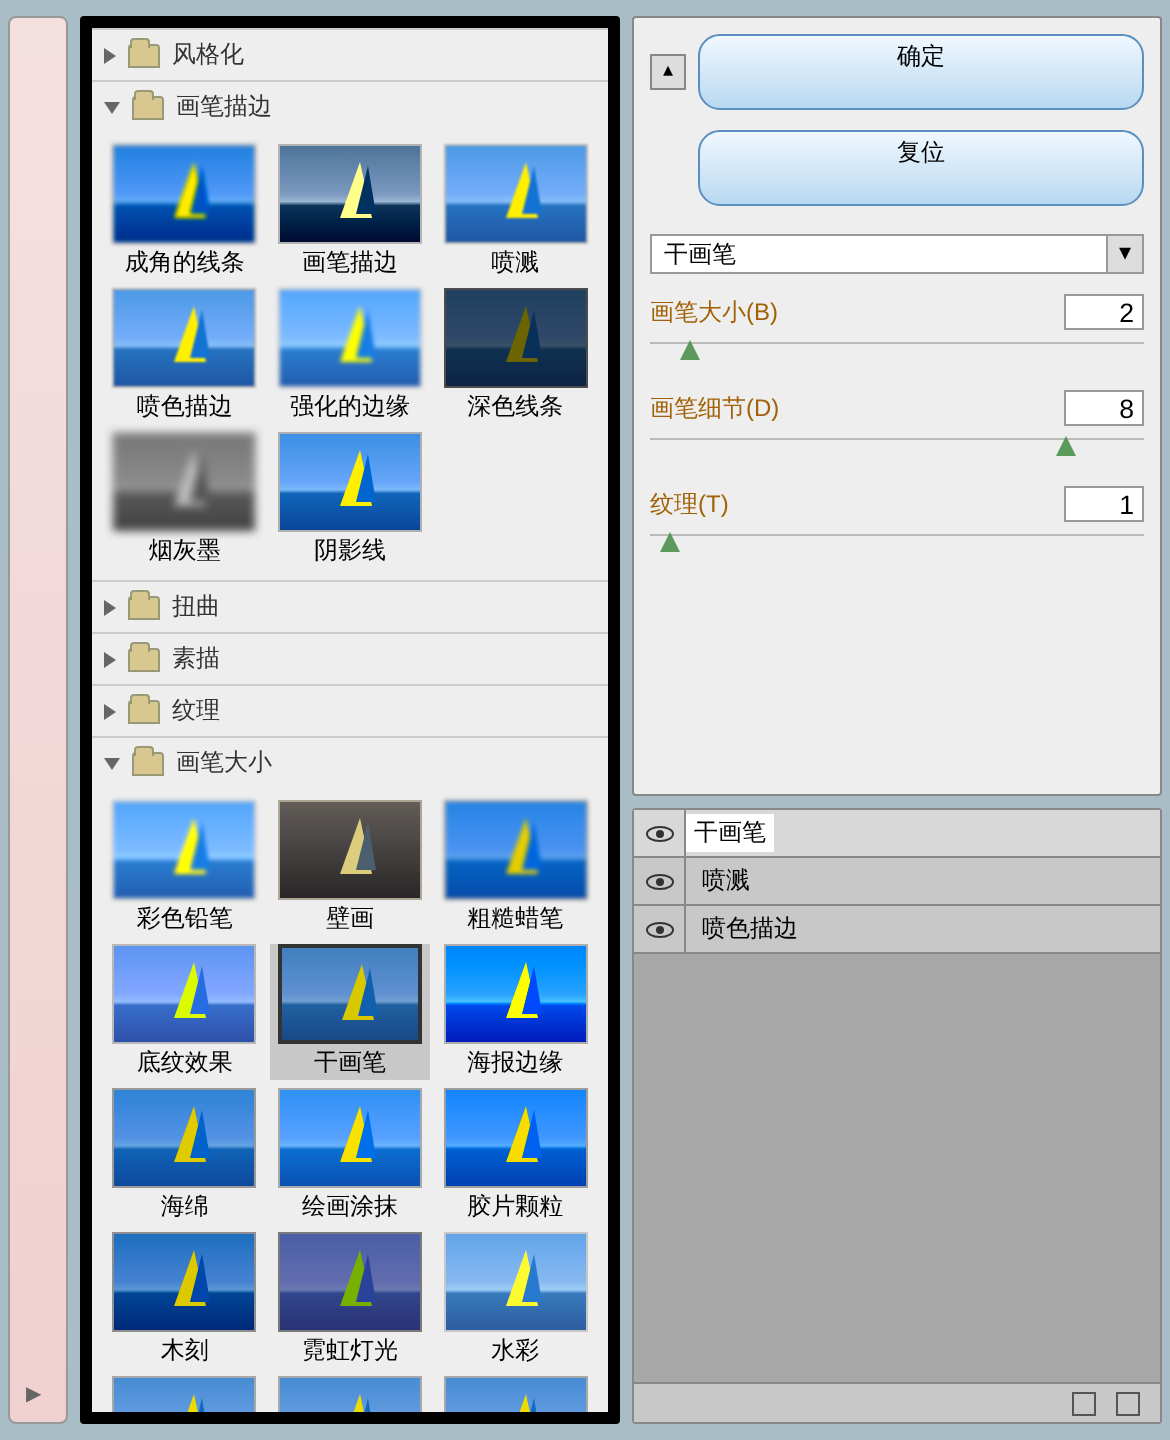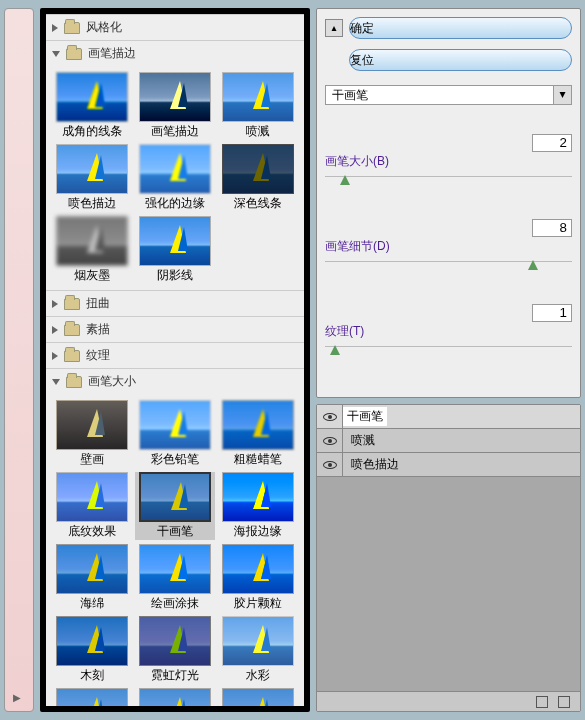--- a/index.html
+++ b/index.html
@@ -24,28 +24,28 @@
 .filter-thumb { width: 72px; height: 50px; margin: 0 auto 2px; background: linear-gradient(to bottom, #4080c0 0%, #6090d0 50%, #70a0d0 58%, #2060a0 62%, #1a4888 100%); border: 1px solid #999; position: relative; overflow: hidden; }
 .filter-thumb::before { content: ""; position: absolute; left: 30px; top: 8px; border-left: 10px solid transparent; border-right: 6px solid transparent; border-bottom: 28px solid #d8c800; }
 .filter-thumb::after { content: ""; position: absolute; left: 38px; top: 10px; border-left: 6px solid transparent; border-right: 4px solid transparent; border-bottom: 24px solid #1060b0; }
 .filter-item.selected .filter-thumb { border: 2px solid #333; background-color: #ccc; }
 .filter-item.selected { background: #c8c8c8; }
 .filter-label { font-size: 12px; color: #000; line-height: 16px; }
 .right-panel { flex: 1; display: flex; flex-direction: column; gap: 6px; }
 .options-box { background: #eee; border: 1px solid #888; border-radius: 2px; padding: 8px; display: flex; flex-direction: column; gap: 10px; height: 390px; position: relative; }
 .btn-row { display: flex; gap: 6px; align-items: center; }
 .arrow-btn { width: 18px; height: 18px; border: 1px solid #888; background: #ddd; text-align: center; line-height: 16px; cursor: pointer; font-size: 10px; }
-.big-btn { flex: 1; height: 22px; border: 1px solid #5a8fc0; border-radius: 11px; background: linear-gradient(to bottom, #f0f8ff, #b8d8f0); line-height: 20px; cursor: pointer; color: #000; }
+.big-btn { flex: 1; height: 38px; border: 1px solid #5a8fc0; border-radius: 11px; background: linear-gradient(to bottom, #f0f8ff, #b8d8f0); text-align: center; line-height: 20px; cursor: pointer; color: #000; }
 .big-btn.reset { margin-left: 24px; }
 .dropdown { display: flex; border: 1px solid #999; background: #fff; height: 20px; margin-top: 4px; }
 .dropdown-label { flex: 1; padding: 2px 6px; line-height: 14px; }
 .dropdown-arrow { width: 18px; border-left: 1px solid #999; background: #ddd; text-align: center; line-height: 16px; cursor: pointer; }
 .param { display: flex; flex-direction: column; gap: 2px; }
 .param-top { display: flex; justify-content: space-between; align-items: center; }
-.param-label { color: #4c1d95; margin-top: 38px; }
+.param-label { color: #a16207; }
 .param-value { width: 40px; height: 18px; border: 1px solid #999; background: #fff; text-align: right; padding: 1px 4px; }
 .slider { height: 14px; position: relative; border-top: 1px solid #bbb; margin-top: 4px; }
 .slider-handle { position: absolute; top: -2px; width: 0; height: 0; border-left: 5px solid transparent; border-right: 5px solid transparent; border-bottom: 10px solid #5a9a5a; }
 .layers-box { background: #a8a8a8; border: 1px solid #888; border-radius: 2px; flex: 1; display: flex; flex-direction: column; }
 .layer-row { display: flex; align-items: center; height: 24px; background: #c8c8c8; border-bottom: 1px solid #888; }
 .vis-cell { width: 26px; height: 100%; border-right: 1px solid #888; display: flex; align-items: center; justify-content: center; }
 .eye { width: 14px; height: 8px; border: 1px solid #333; border-radius: 50%; position: relative; }
 .eye::after { content: ""; position: absolute; left: 4px; top: 1px; width: 4px; height: 4px; background: #333; border-radius: 50%; }
 .layer-name { padding-left: 8px; }
 .layer-row.selected { background: #d8d8d8; }
@@ -156,26 +156,26 @@
       </div>
 
       <div class="cat">
         <div class="cat-header">
           <span class="tri tri-down"></span>
           <span class="folder"></span>
           <span>画笔大小</span>
         </div>
         <div class="filter-grid">
           <div class="filter-item">
+              <div class="filter-thumb t-pencil"></div>
+              <div class="filter-label">彩色铅笔</div>
+            </div>
+          <div class="filter-item">
               <div class="filter-thumb t-fresco"></div>
               <div class="filter-label">壁画</div>
-            </div>
-          <div class="filter-item">
-              <div class="filter-thumb t-pencil"></div>
-              <div class="filter-label">彩色铅笔</div>
             </div>
           <div class="filter-item">
               <div class="filter-thumb t-crayon"></div>
               <div class="filter-label">粗糙蜡笔</div>
             </div>
           <div class="filter-item">
               <div class="filter-thumb t-under"></div>
               <div class="filter-label">底纹效果</div>
             </div>
           <div class="filter-item selected">

